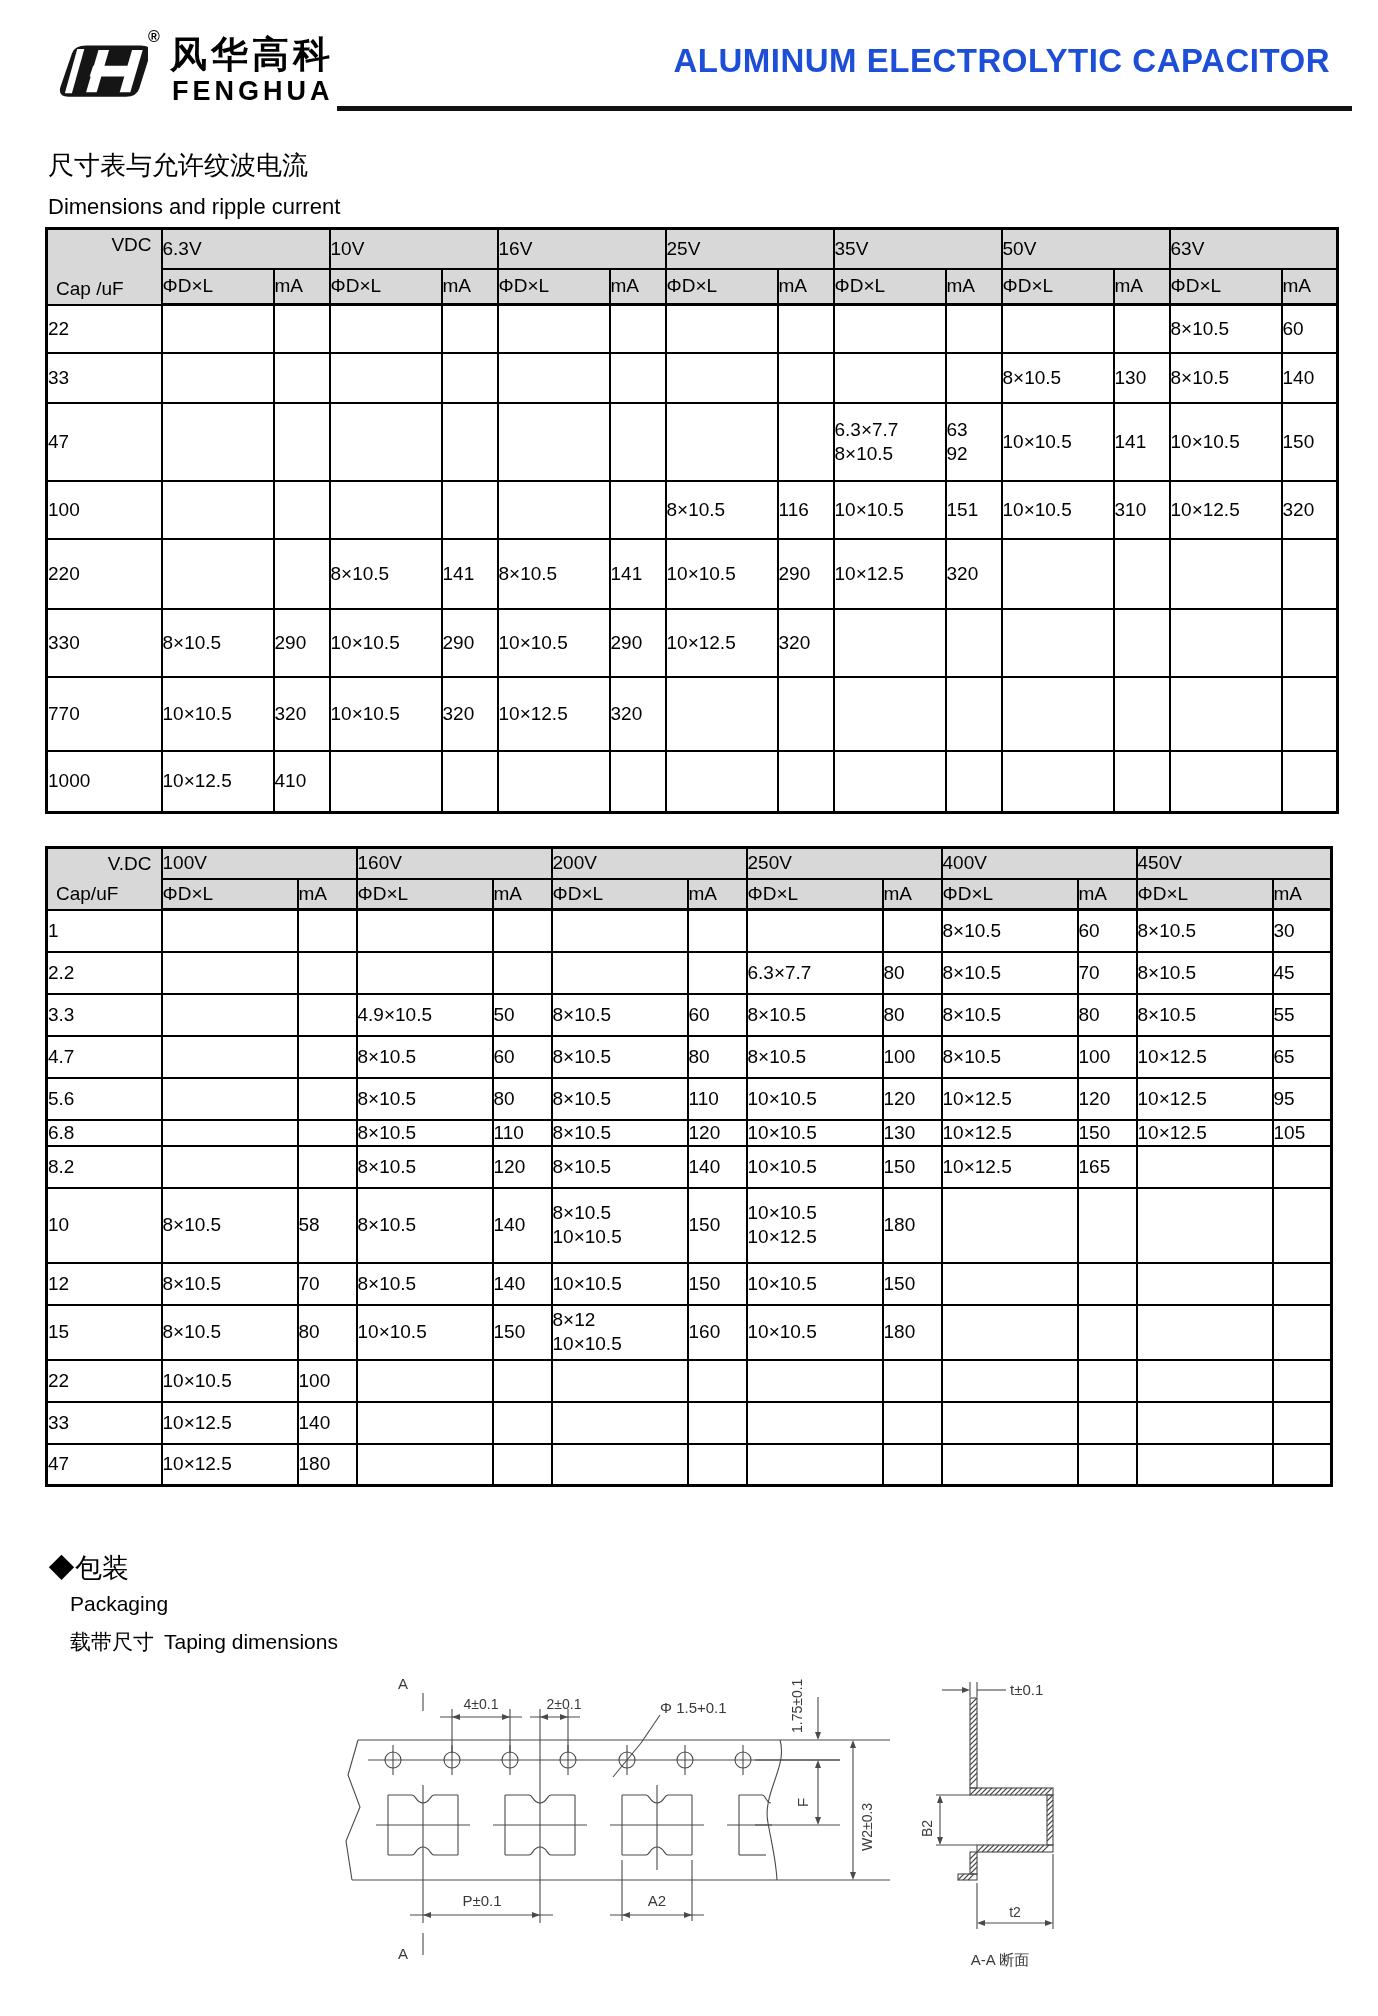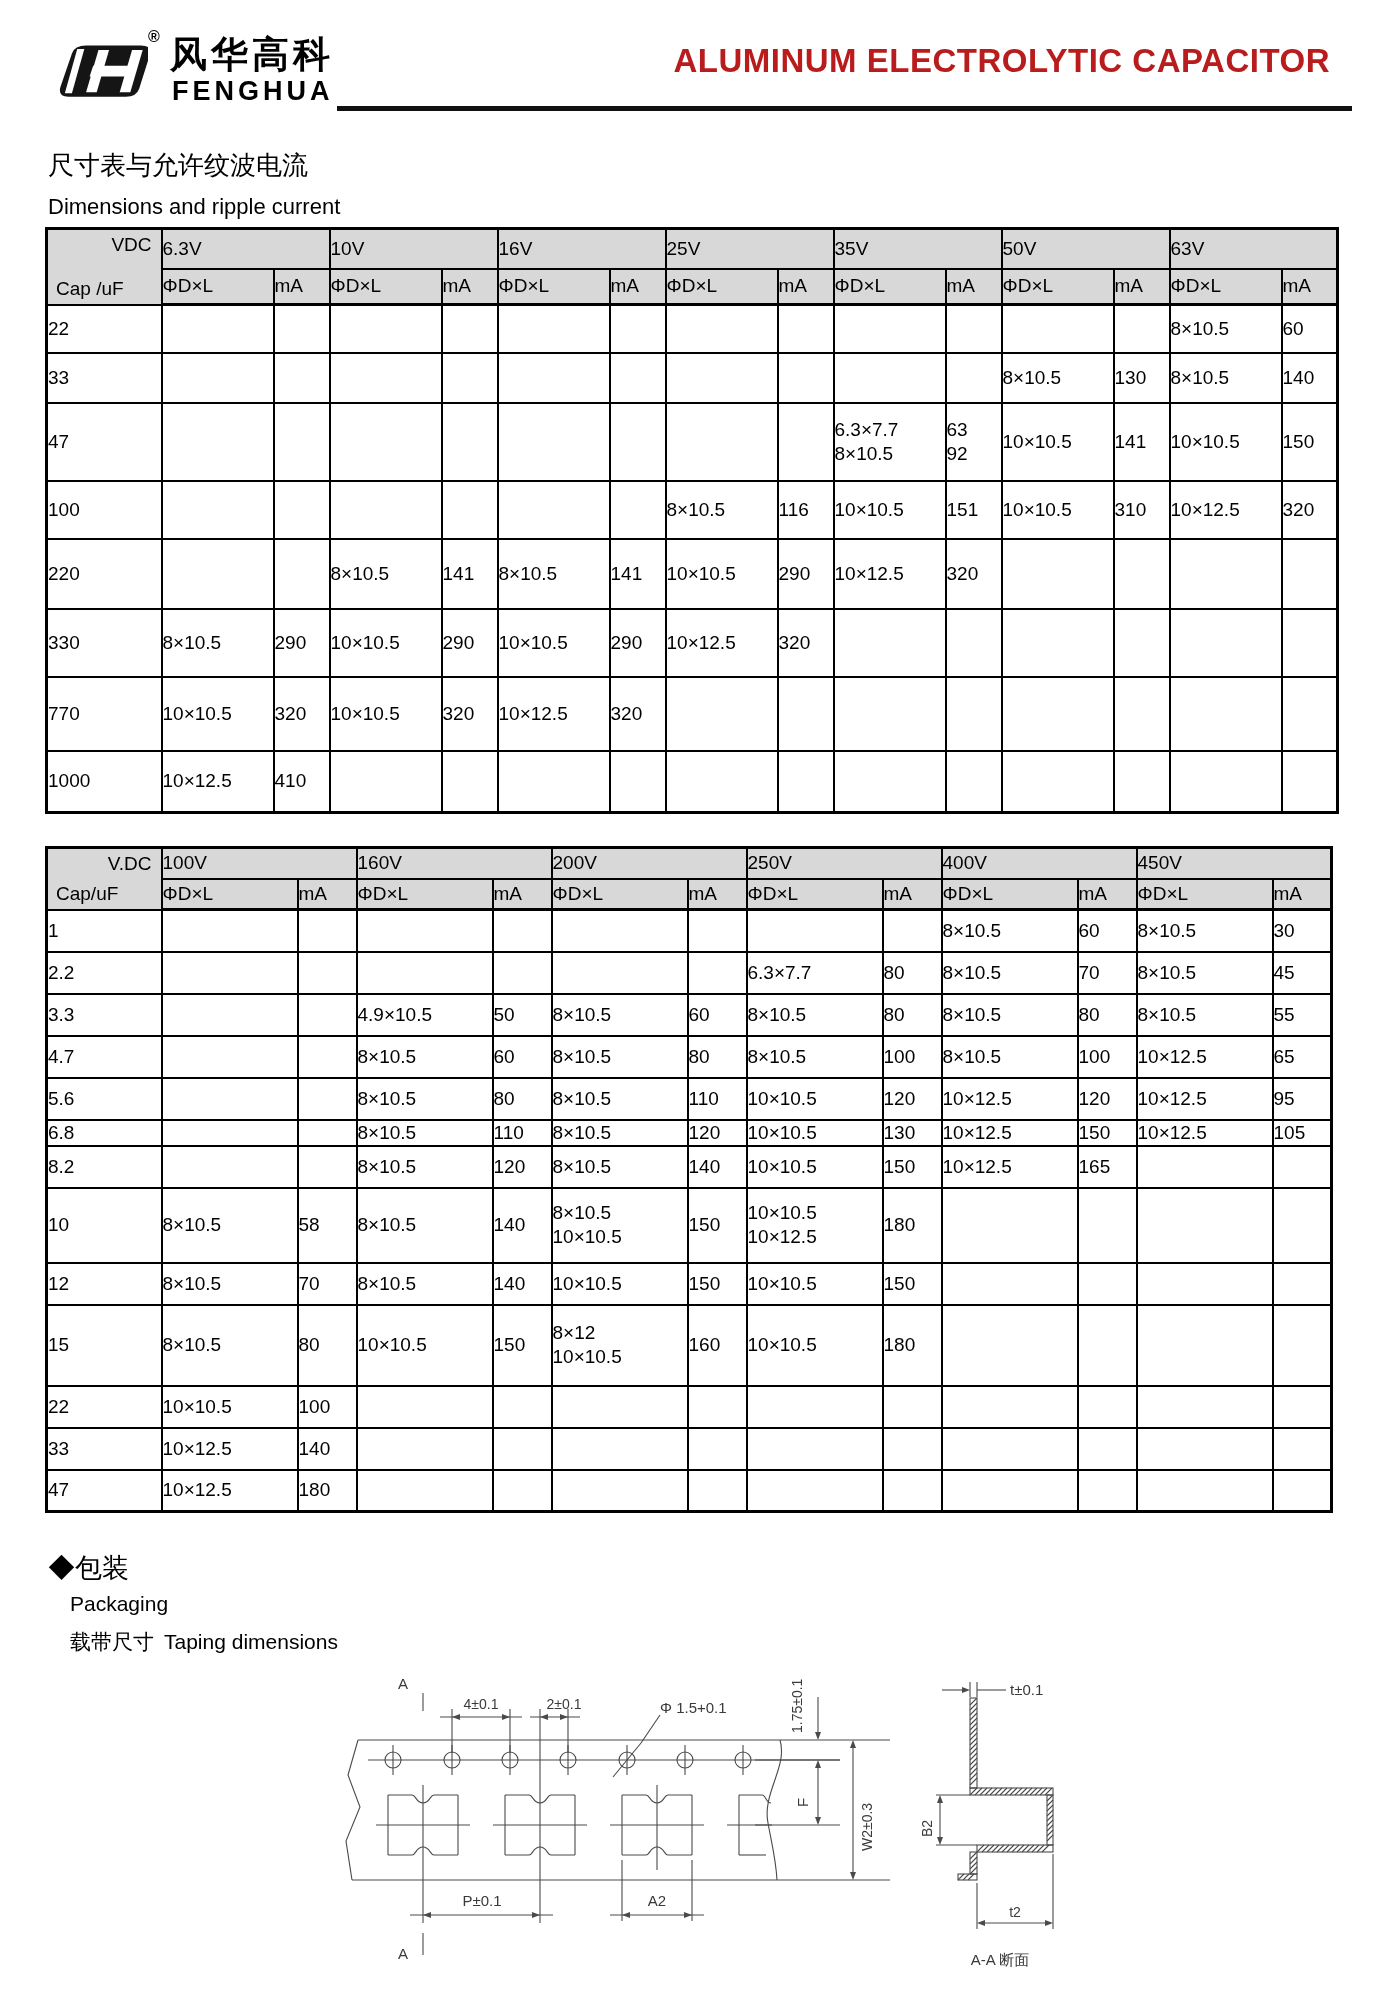--- a/index.html
+++ b/index.html
@@ -3,21 +3,21 @@
 <meta charset="utf-8">
 <style>
   html,body{margin:0;padding:0;background:#888;}
   .page{position:relative;width:1378px;height:2016px;background:#fff;
         font-family:"Liberation Sans", sans-serif;color:#000;overflow:hidden;}
   
   .logo-svg{position:absolute;left:56px;top:26px;}
   .reg-mark{position:absolute;left:148px;top:28px;font-size:16px;font-weight:bold;}
   .brand-cn{position:absolute;left:170px;top:30px;font-size:37px;font-weight:bold;letter-spacing:4px;}
   .brand-en{position:absolute;left:172px;top:76px;font-size:27px;font-weight:bold;letter-spacing:4px;}
-  .doc-title{position:absolute;right:48px;top:42px;font-size:33px;font-weight:bold;letter-spacing:.5px;color:#b91c1c;}
+  .doc-title{position:absolute;right:48px;top:42px;font-size:33px;font-weight:bold;letter-spacing:.5px;color:#1d4ed8;}
   .head-rule{position:absolute;left:337px;top:106px;width:1015px;height:5px;background:#111;}
   
   .sec-cn{position:absolute;left:48px;top:148px;font-size:26px;}
   .sec-en{position:absolute;left:48px;top:194px;font-size:22px;}
   
   table.dtable{position:absolute;left:45px;border-collapse:collapse;table-layout:fixed;
                font-size:19px;text-align:left;border:3px solid #000;}
   .dtable th,.dtable td{border:2px solid #000;padding:0;white-space:pre-line;line-height:1.25;vertical-align:middle;}
   .dtable thead th{background:#d8d8d8;font-weight:normal;}
   .dtable thead tr:last-child th{border-bottom:3px solid #000;}
@@ -422,21 +422,21 @@
           <td>140</td>
           <td>10×10.5</td>
           <td>150</td>
           <td>10×10.5</td>
           <td>150</td>
           <td></td>
           <td></td>
           <td></td>
           <td></td>
         </tr>
-        <tr style="height: 81px;">
+        <tr style="height: 55px;">
           <td>15</td>
           <td>8×10.5</td>
           <td>80</td>
           <td>10×10.5</td>
           <td>150</td>
           <td>8×12
 10×10.5</td>
           <td>160</td>
           <td>10×10.5</td>
           <td>180</td>

